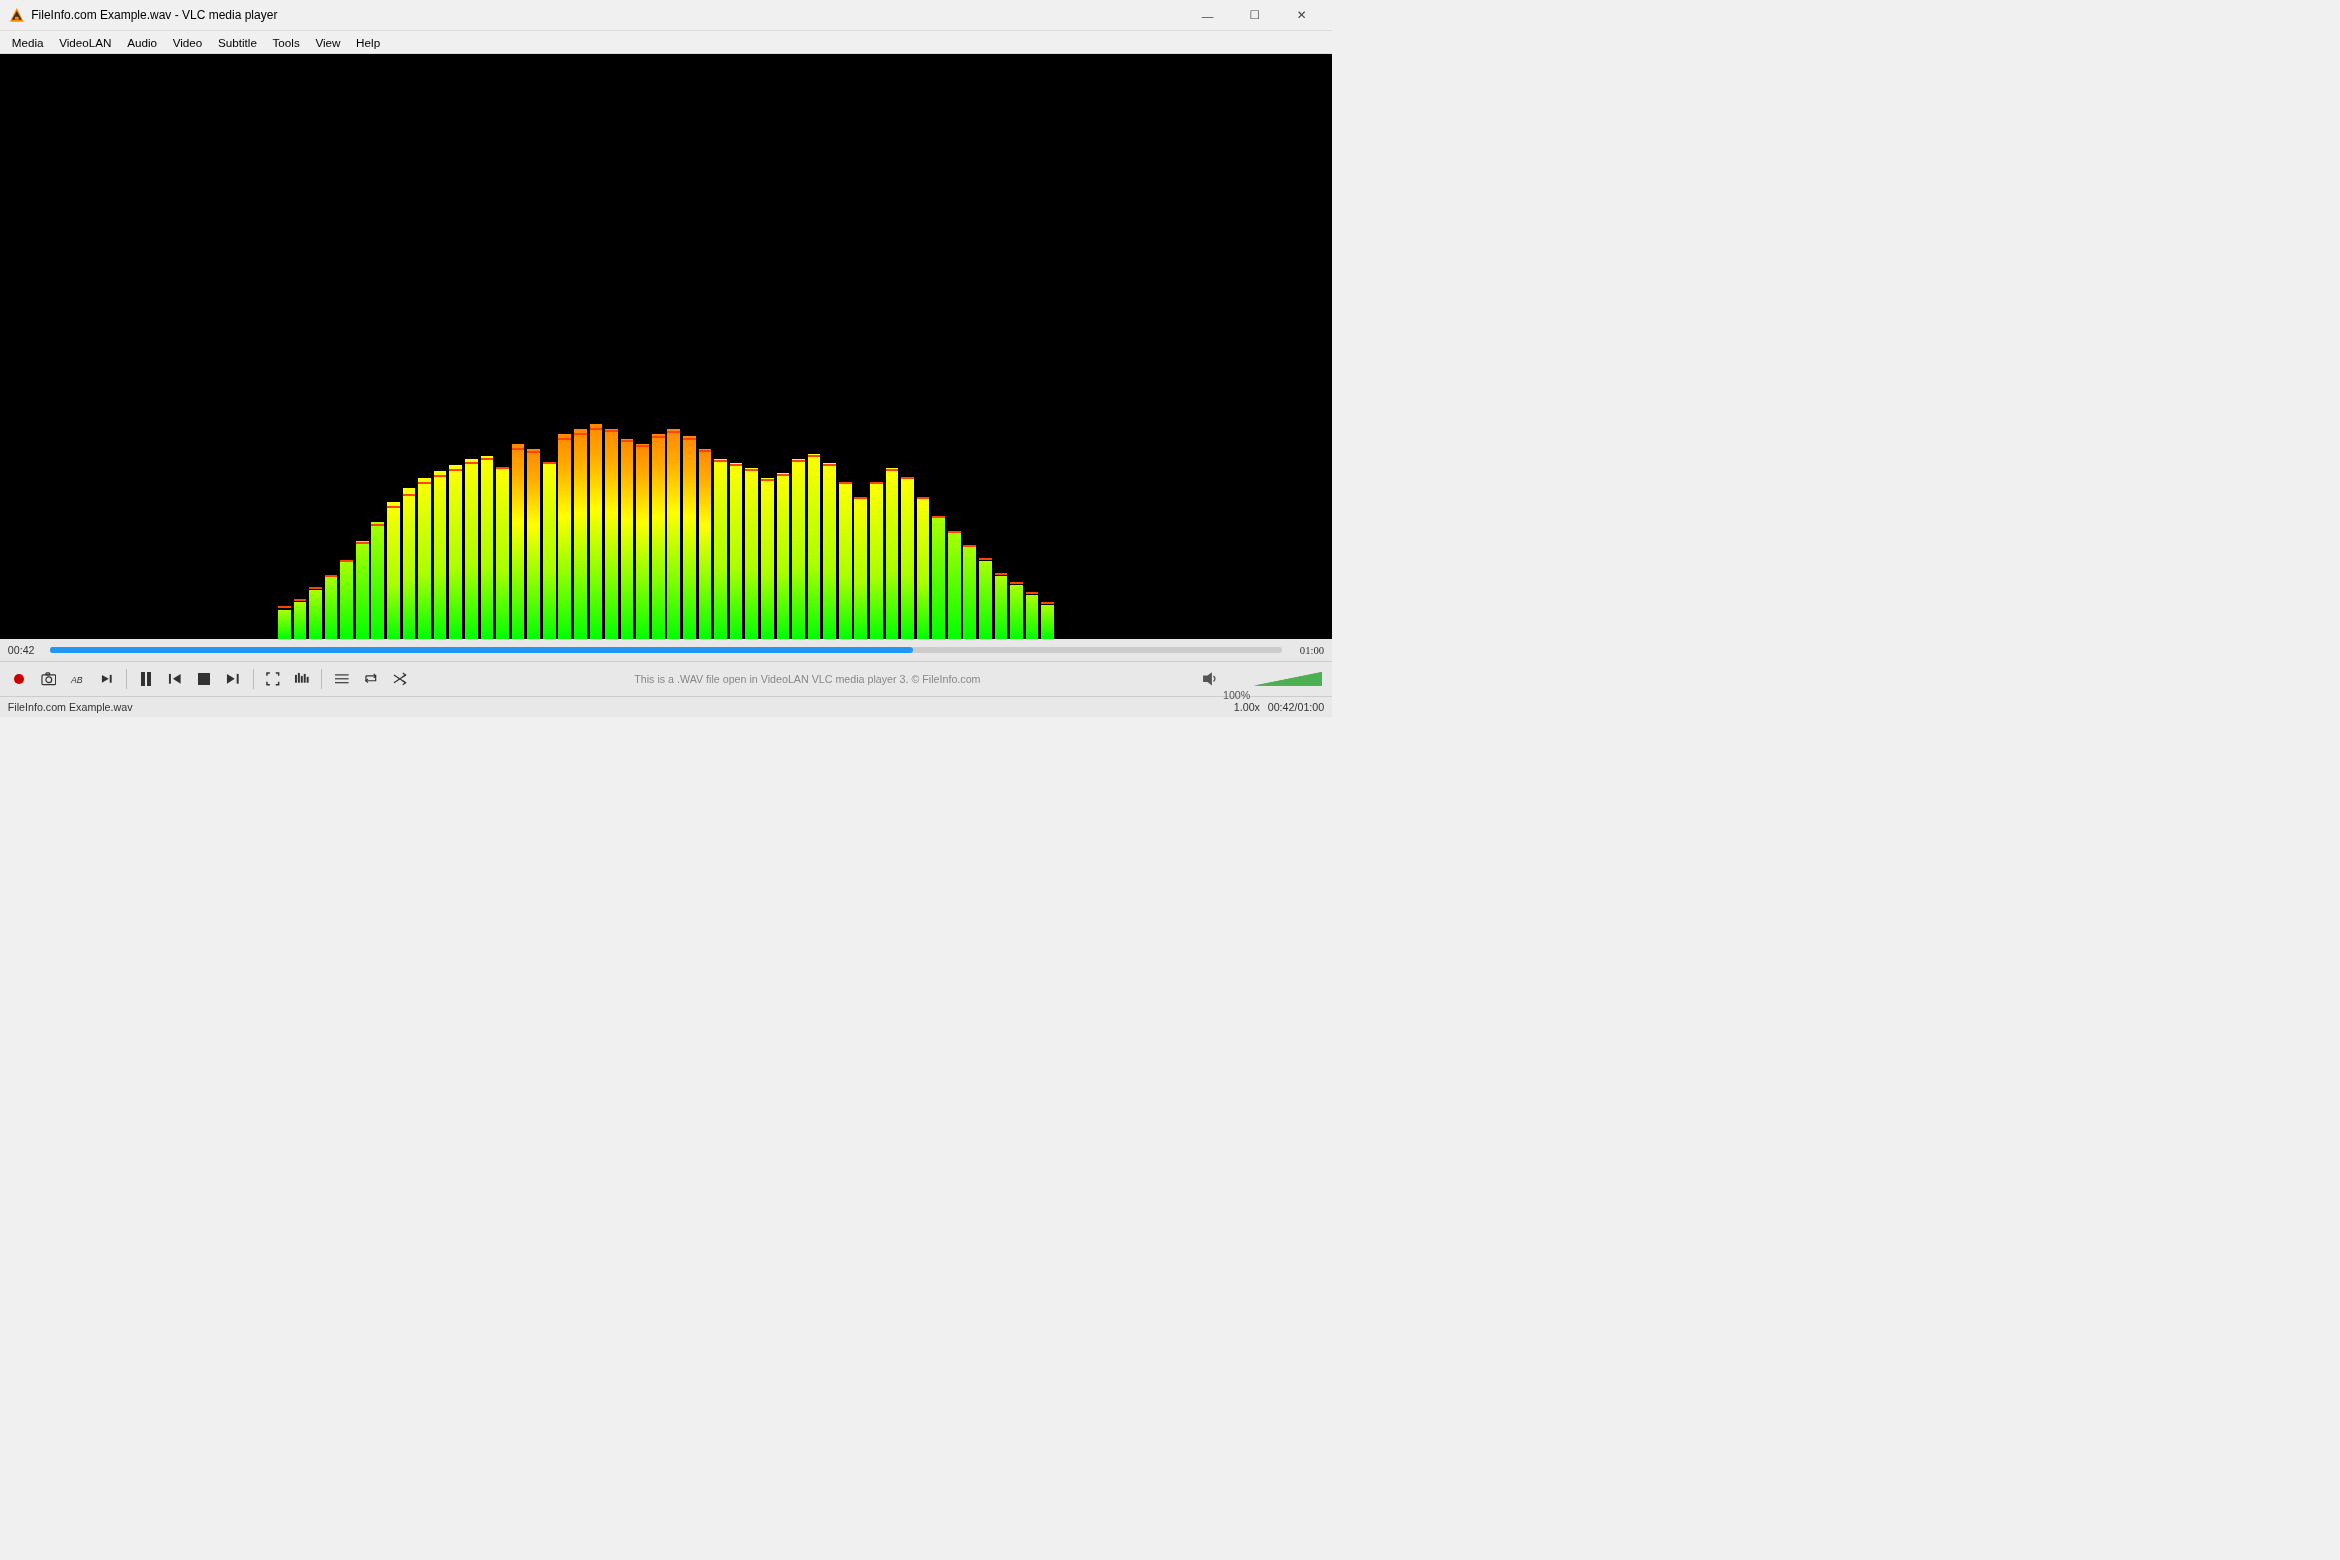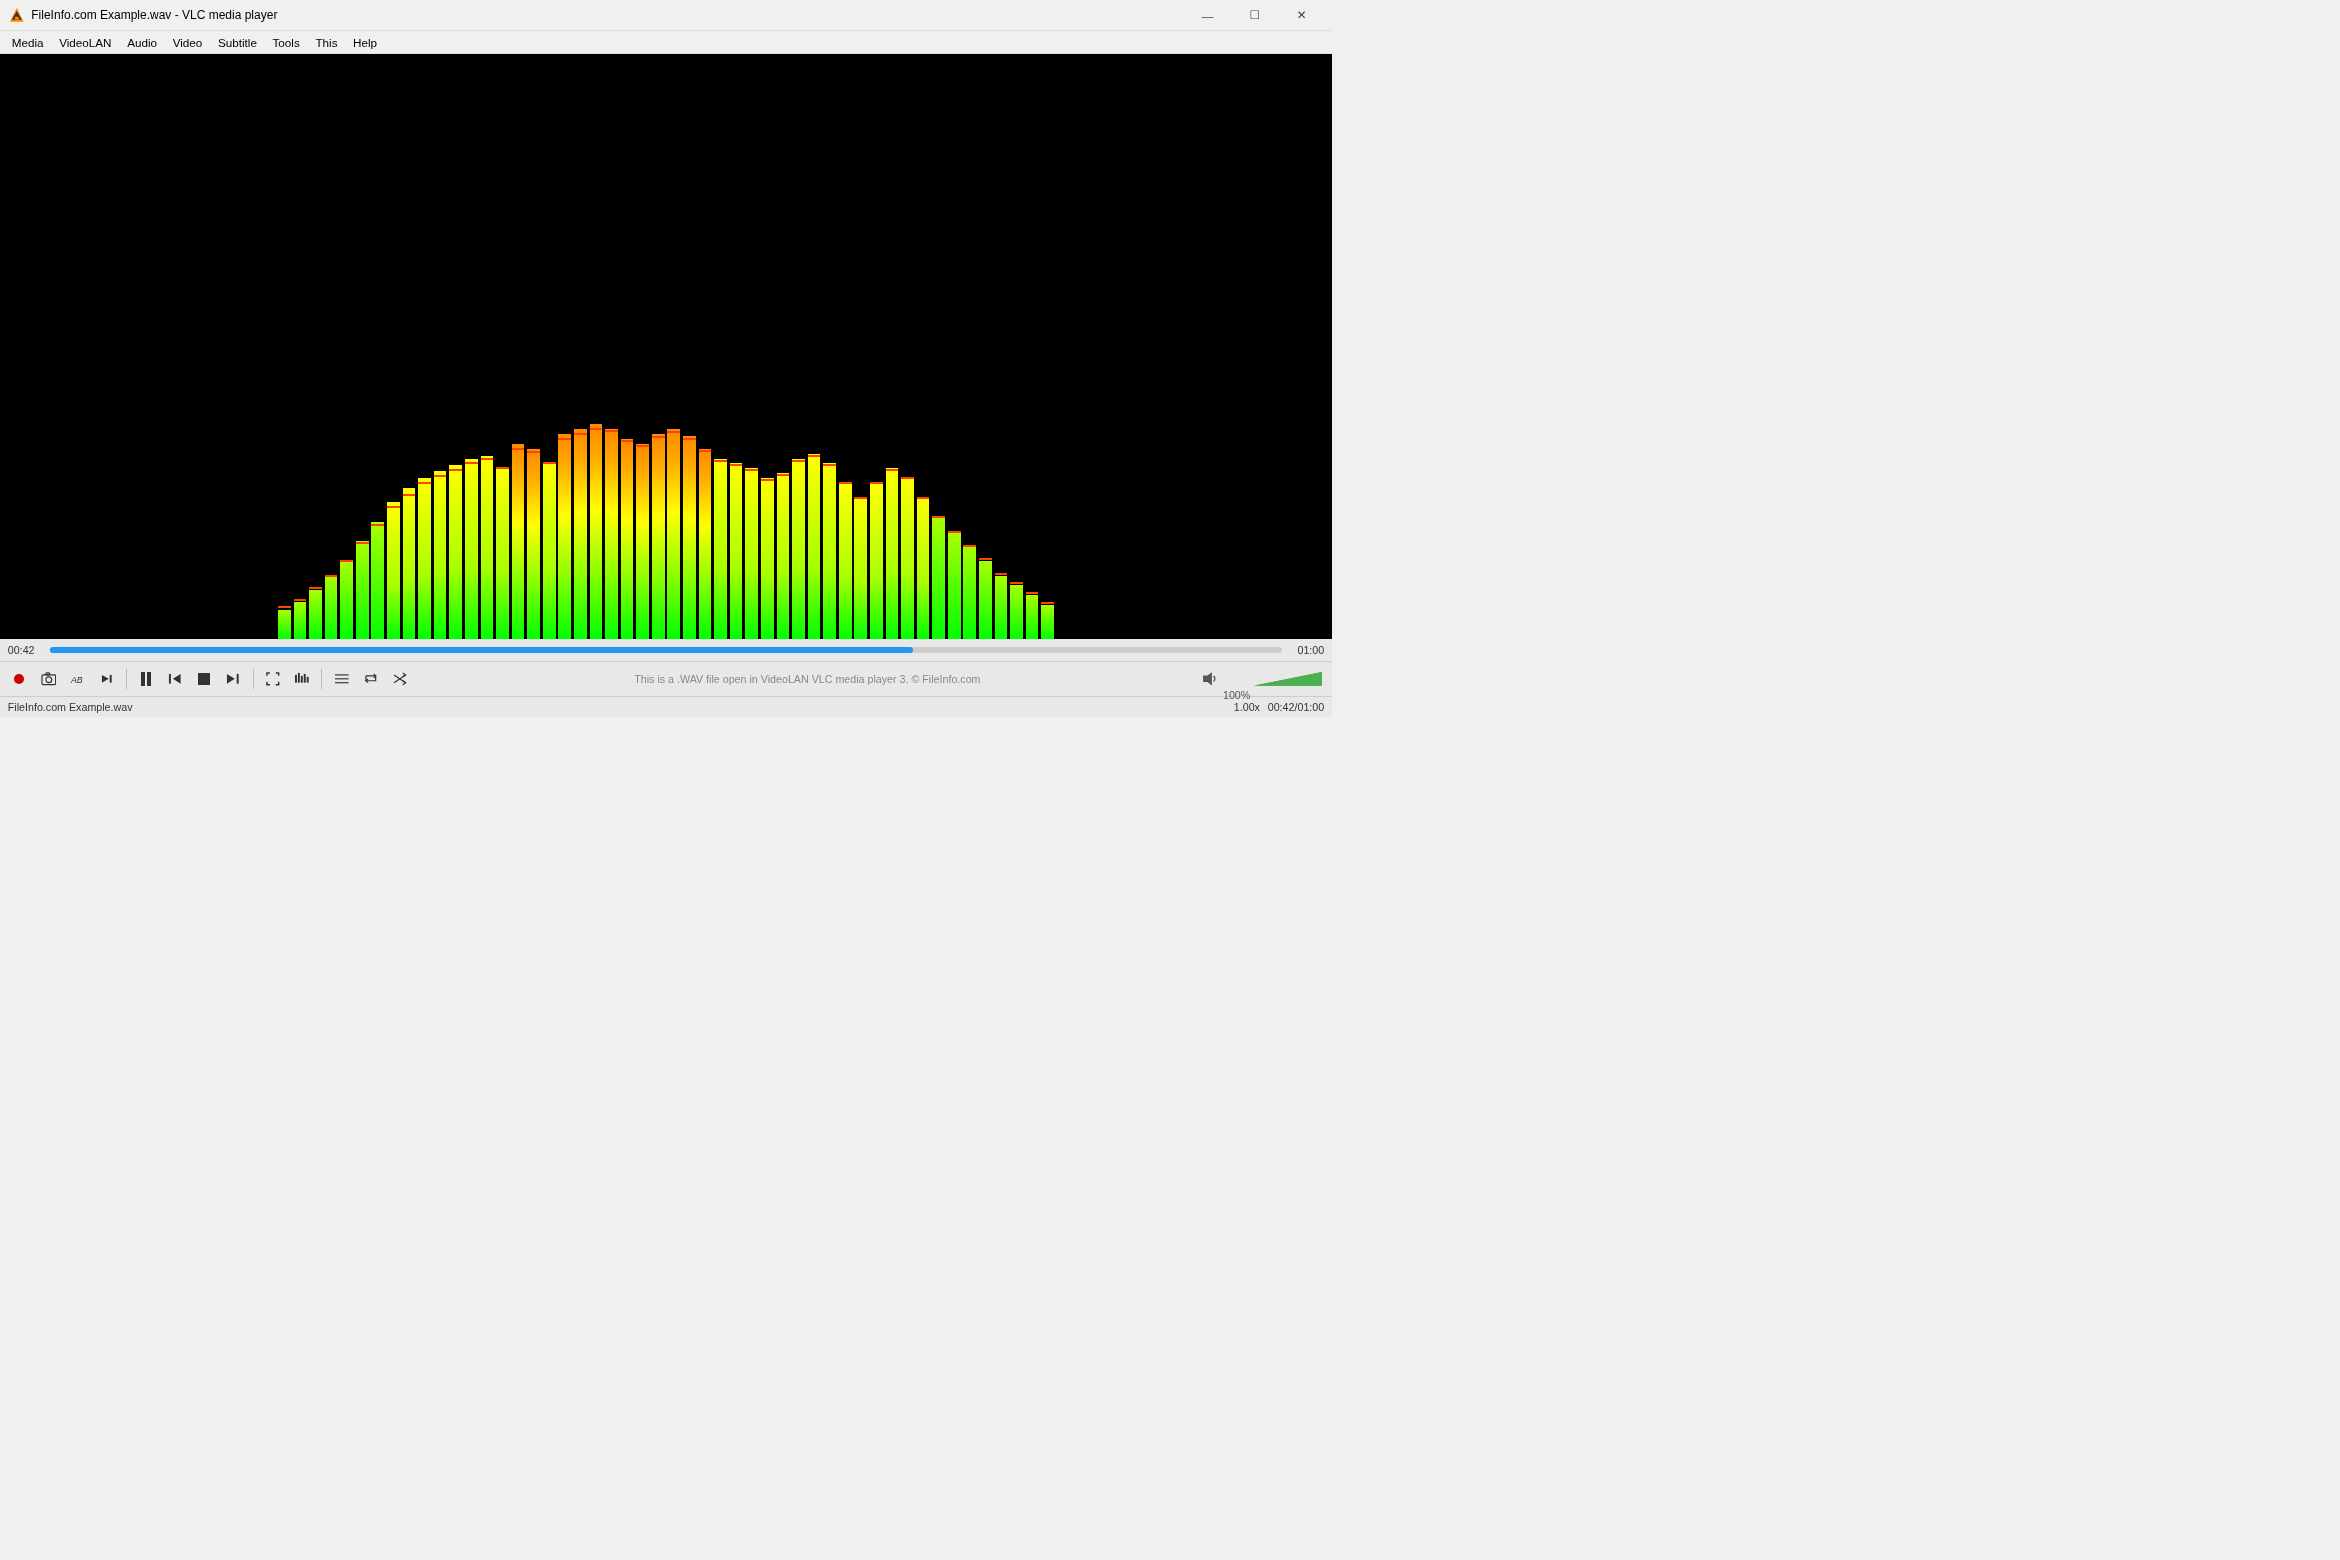--- a/index.html
+++ b/index.html
@@ -140,20 +140,21 @@
     #seek-bar-fill {
       height: 100%;
       background: #2196F3;
       border-radius: 2.9px;
     }
     #time-total {
       font-size: 10.7px;
       color: #333;
       min-width: 34px;
       text-align: right;
+      font-family: Liberation Serif, serif;
     }
 
     
     #controls-area {
       background: #e8e8e8;
       height: 35px;
       display: flex;
       align-items: center;
       padding: 0 5.9px;
       gap: 2px;
@@ -261,21 +262,21 @@
   </div>
 </div>
 
 <div id="menu-bar">
   <div class="menu-item">Media</div>
   <div class="menu-item">VideoLAN</div>
   <div class="menu-item">Audio</div>
   <div class="menu-item">Video</div>
   <div class="menu-item">Subtitle</div>
   <div class="menu-item">Tools</div>
-  <div class="menu-item">This</div>
+  <div class="menu-item">View</div>
   <div class="menu-item">Help</div>
 </div>
 
 <div id="video-area">
   <div id="eq-container">
 
   <div class="eq-bar-wrap" style="position: relative; height: 254px; justify-content: flex-end;">
         <div class="eq-bar" style="height: 29px; background: linear-gradient(to top, rgb(0, 255, 0), rgb(170, 255, 0));"></div>
         <div class="eq-peak" style="bottom: 31px; position: absolute; left: 0px;"></div>
       </div>

